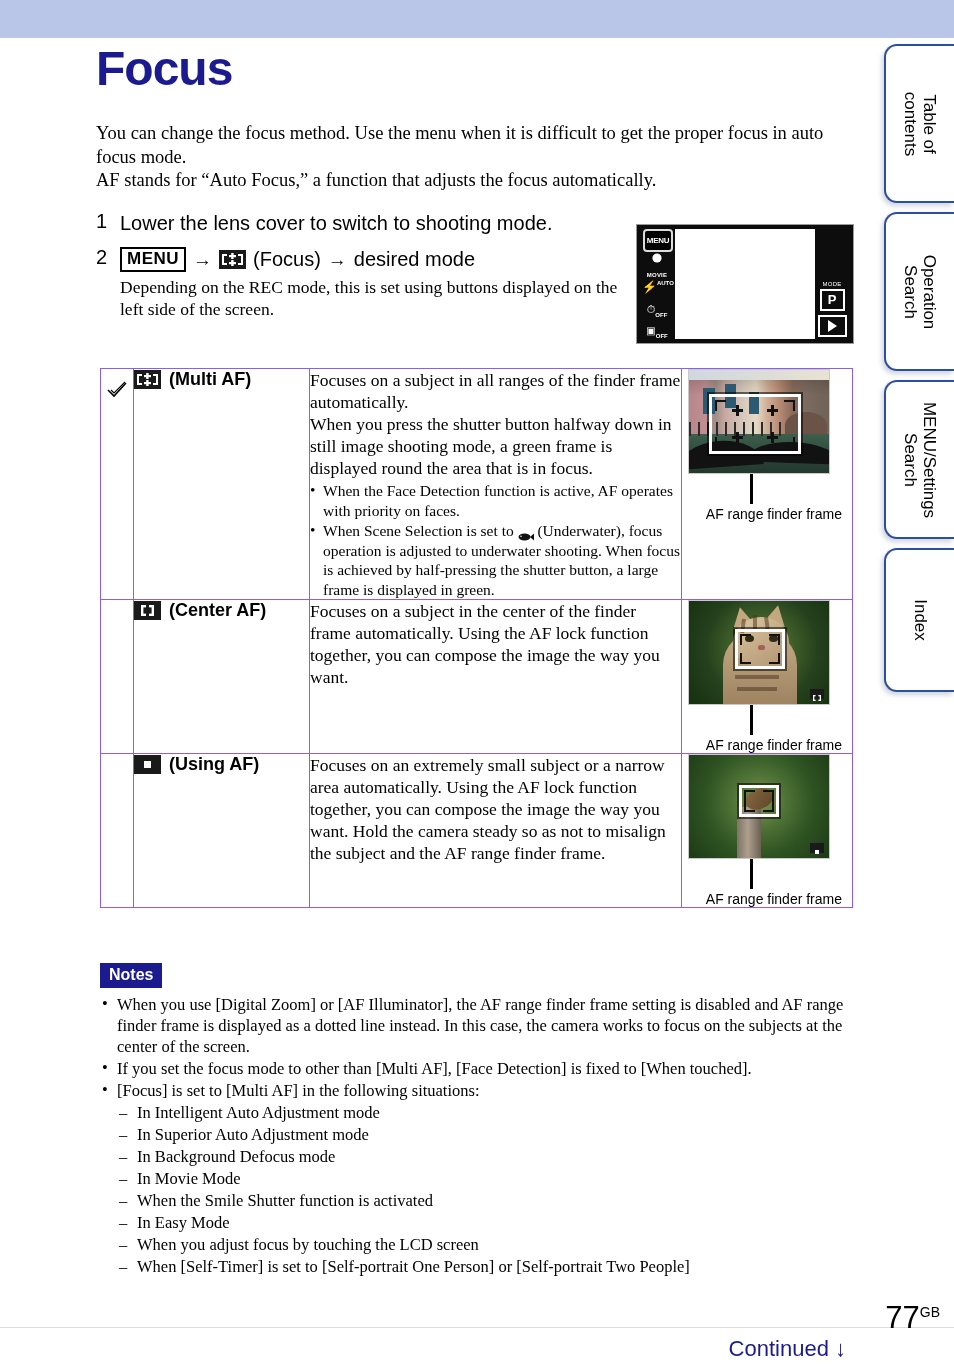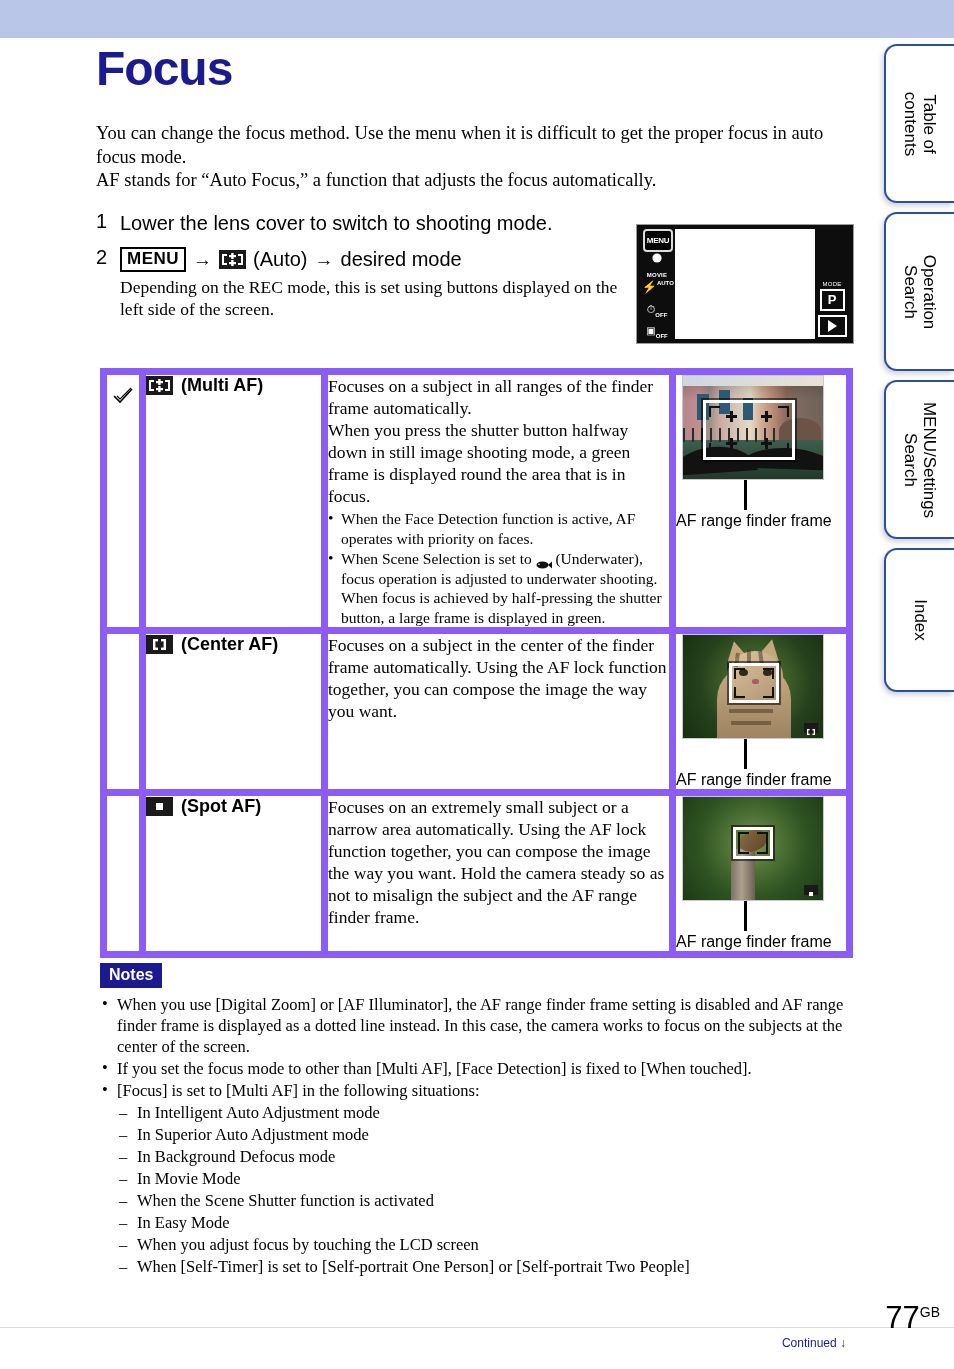--- a/index.html
+++ b/index.html
@@ -93,42 +93,42 @@
     font-family:"Liberation Sans", sans-serif;}
   .lcd-mode .mlabel{font-size:6px;letter-spacing:.3px;display:block;line-height:7px;}
   .lcd-mode .mbox{display:block;margin:1px auto 0;width:21px;height:18px;border:2px solid #fff;
     font-size:13px;line-height:18px;font-weight:bold;}
   .lcd-play{position:absolute;right:6px;bottom:6px;width:25px;height:18px;border:2px solid #fff;
     display:flex;align-items:center;justify-content:center;}
   .lcd-play i{width:0;height:0;border-left:9px solid #fff;border-top:6px solid transparent;border-bottom:6px solid transparent;}
 
   
   .tbl{position:absolute;left:100px;top:368px;width:753px;border-collapse:collapse;}
-  .tbl td{border:7px solid #8b5cf6;vertical-align:top;padding:0;}
+  .tbl td{border:1px solid #8b5cf6;vertical-align:top;padding:0;}
   .c-check{width:32px;text-align:center;}
   .c-check .chk{display:block;margin:12px auto 0;width:20px;height:18px;}
   .c-mode{width:175px;padding:10px 6px 8px 10px;}
   .c-desc{padding:9px 10px 8px 6px;font-size:17.5px;line-height:22px;}
   .c-img{width:170px;padding:8px 6px 10px 8px;}
   .mode-label{
     font-family:"Liberation Sans", sans-serif;font-weight:bold;font-size:18px;
     color:#000;display:flex;align-items:center;gap:8px;
   }
   .desc-bullets{margin:2px 0 0;padding:0;list-style:none;font-size:15.5px;line-height:19.5px;}
   .desc-bullets li{position:relative;padding-left:13px;margin-top:1px;}
   .desc-bullets li:before{content:"\2022";position:absolute;left:0;top:-1px;}
 
   
   .shot-wrap{width:160px;}
   .shot{width:140px;height:103px;position:relative;overflow:hidden;border:1px solid #c9c9c9;margin-left:6px;}
   .callout{position:relative;height:36px;width:140px;margin-left:6px;}
   .callout .stem{position:absolute;left:62px;top:0;width:3px;height:30px;background:#000;}
   .cap{
-    font-family:"Liberation Sans", sans-serif;font-size:16px;color:#000;
-    margin-top:-4px;text-align:left;width:160px;margin-left:0;
+    font-family:"Liberation Sans", sans-serif;font-size:14px;color:#000;
+    margin-top:-4px;text-align:right;width:160px;margin-left:0;
   }
 
   
   .ph-venice{
     background:
       linear-gradient(to bottom, rgba(0,0,0,.22), rgba(0,0,0,0) 24%),
       linear-gradient(to right,
         #b7868b 0%, #c08f92 12%, #9e8f86 19%,
         #c9a9a2 26%, #d8cbbd 40%, #e6d9c4 48%,
         #cfae96 56%, #b98d76 64%, #8a6a5c 74%,
@@ -195,21 +195,21 @@
   .notes ul ul li:before{content:"\2013";position:absolute;left:2px;top:0;}
 
   
   .pageno{
     position:absolute;right:14px;top:1300px;
     font-family:"Liberation Sans", sans-serif;font-size:31px;color:#000;
   }
   .pageno sup{font-size:14px;vertical-align:super;}
   .continued{
     position:absolute;right:108px;top:1336px;
-    font-family:"Liberation Sans", sans-serif;font-size:12px;color:#1b1b8f;
+    font-family:"Liberation Sans", sans-serif;font-size:22px;color:#1b1b8f;
   }
   .rule{position:absolute;left:0;top:1327px;width:954px;height:1px;background:#dcdcdc;}
 </style>
 </head>
 <body>
 
 <div class="page">
 
   <div class="top-band"></div>
 
@@ -273,21 +273,21 @@
                   <rect x="3" y="13" width="5" height="2"></rect>
                 <rect x="22" y="9" width="2" height="6"></rect>
                   <rect x="19" y="13" width="5" height="2"></rect>
                 <rect x="12.2" y="3" width="2.4" height="6"></rect>
                   <rect x="10" y="5" width="7" height="2.2"></rect>
                 <rect x="12.2" y="10" width="2.4" height="6"></rect>
                   <rect x="10" y="12" width="7" height="2.2"></rect>
               </g>
             </svg>
           </span>
-          <span>(Auto)</span>
+          <span>(Focus)</span>
           <span class="arrow">→</span>
           <span>desired mode</span>
         </div>
         <div class="step-sub"><span id="step2-sub">Depending on the REC mode, this is set using buttons displayed on the left side of the screen.</span></div>
       </div>
     </div>
   </div>
 
   <div class="lcd">
     <div class="lcd-screen"></div>
@@ -466,21 +466,21 @@
 
     <tr>
       <td class="c-check"></td>
       <td class="c-mode">
         <div class="mode-label">
           <span class="ic ic-spot">
             <svg width="27" height="19" viewBox="0 0 27 19">
               <rect x="10" y="6" width="7" height="7" fill="#fff"></rect>
             </svg>
           </span>
-          <span>(Spot AF)</span>
+          <span>(Using AF)</span>
         </div>
       </td>
       <td class="c-desc" style="height:140px;">
         <div id="desc2">Focuses on an extremely small subject or a narrow area automatically. Using the AF lock function together, you can compose the image the way you want. Hold the camera steady so as not to misalign the subject and the AF range finder frame.</div>
       </td>
       <td class="c-img">
         <div class="shot-wrap">
           <div class="shot ph-bird">
             <div class="post"></div>
             <div class="bird"></div>
@@ -510,21 +510,21 @@
   <div class="notes-badge">Notes</div>
   <div class="notes">
     <ul id="notes-list">
         <li>When you use [Digital Zoom] or [AF Illuminator], the AF range finder frame setting is disabled and AF range finder frame is displayed as a dotted line instead. In this case, the camera works to focus on the subjects at the center of the screen.</li>
         <li>If you set the focus mode to other than [Multi AF], [Face Detection] is fixed to [When touched].</li>
         <li>[Focus] is set to [Multi AF] in the following situations:<ul>
             <li>In Intelligent Auto Adjustment mode</li>
             <li>In Superior Auto Adjustment mode</li>
             <li>In Background Defocus mode</li>
             <li>In Movie Mode</li>
-            <li>When the Scene Shutter function is activated</li>
+            <li>When the Smile Shutter function is activated</li>
             <li>In Easy Mode</li>
             <li>When you adjust focus by touching the LCD screen</li>
             <li>When [Self-Timer] is set to [Self-portrait One Person] or [Self-portrait Two People]</li>
           </ul></li>
       </ul>
   </div>
 
   <div class="rule"></div>
   <div class="pageno">
     <span>77</span><sup>GB</sup>

